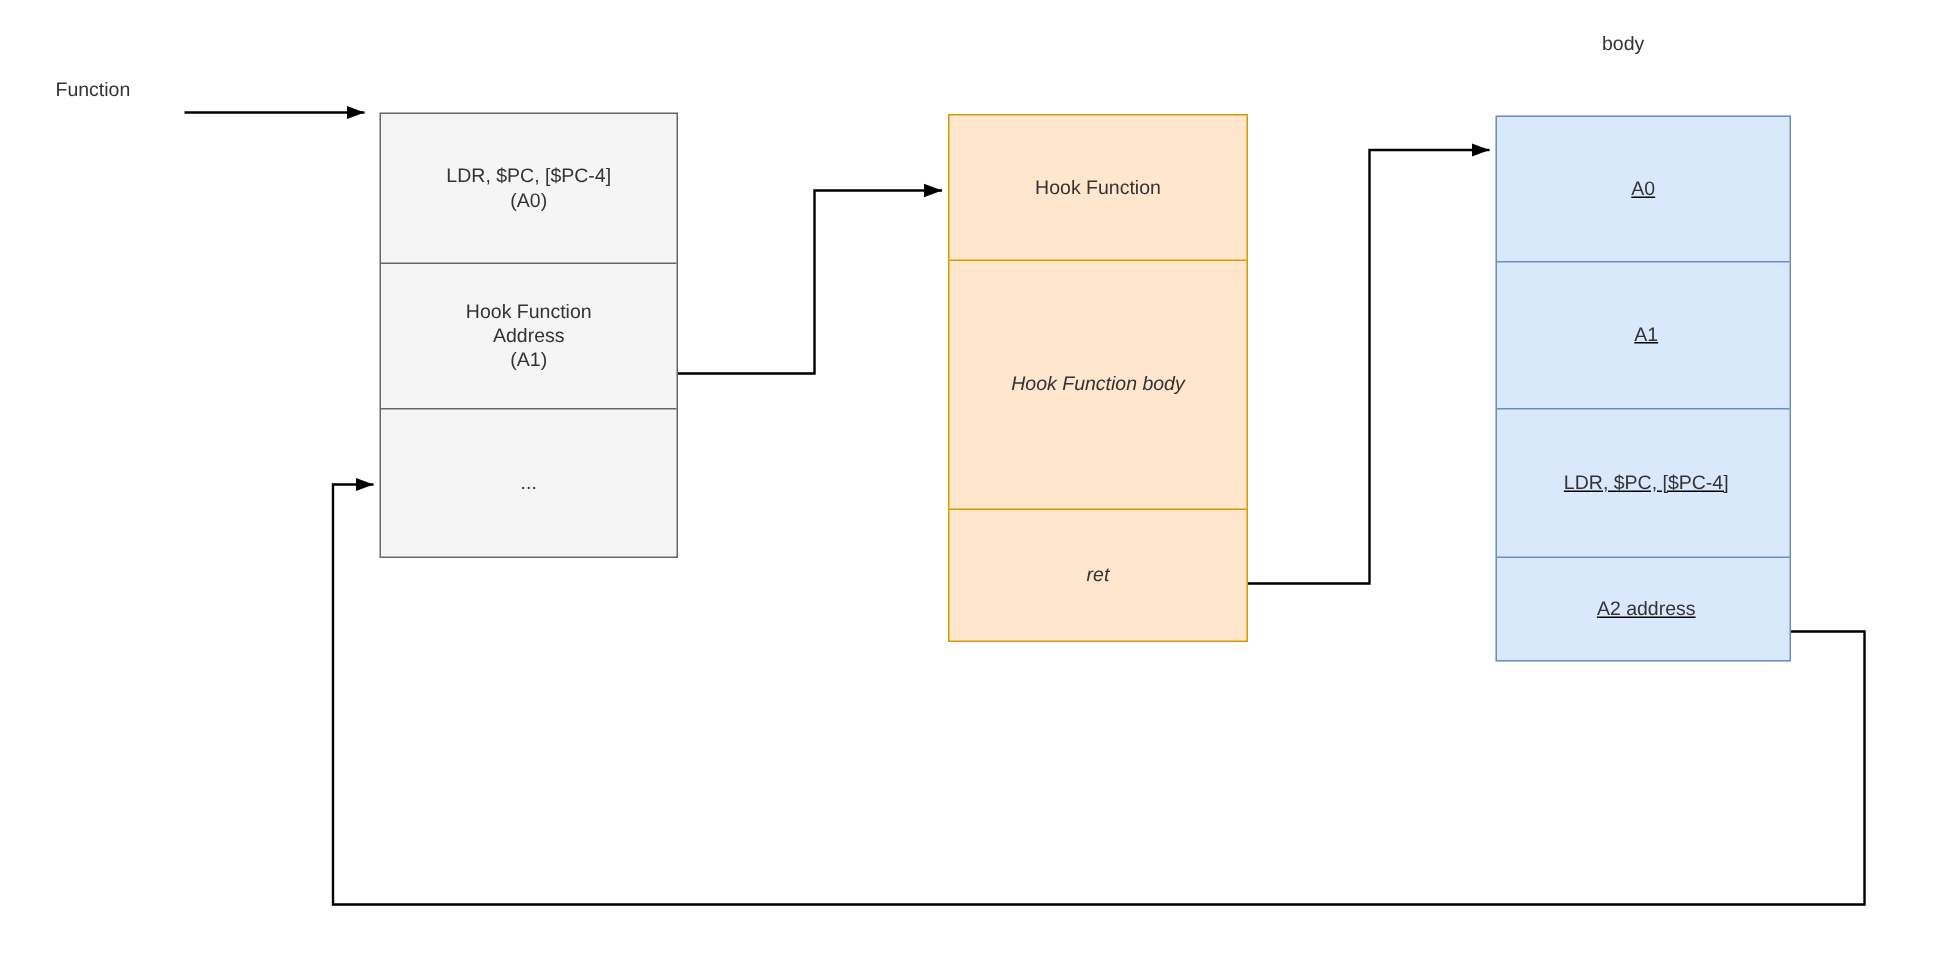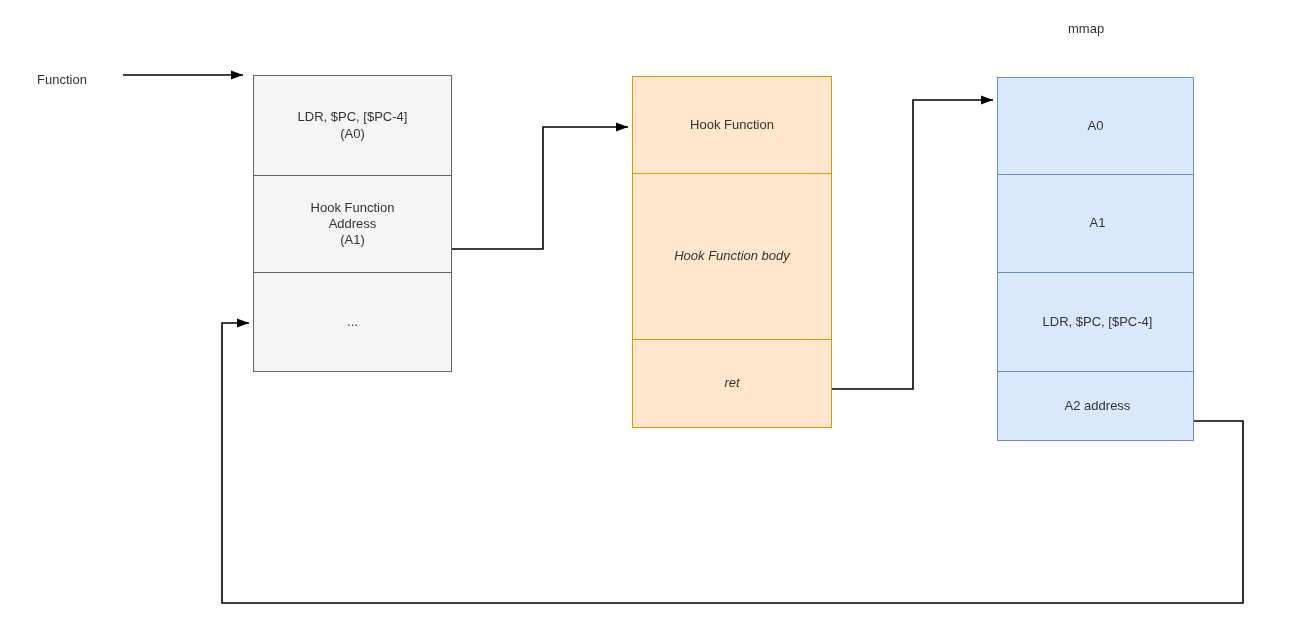--- a/index.html
+++ b/index.html
@@ -32,37 +32,37 @@
     white-space: pre-line;
     font-size: 13px;
     line-height: 1.25;
     color: #333333;
     padding: 4px 8px;
   }
   .table.gray   { background: #F5F5F5; border: 1px solid #666666; }
   .table.gray   .cell + .cell { border-top: 1px solid #666666; }
   .table.orange { background: #FFE6CC; border: 1px solid #D79B00; }
   .table.orange .cell + .cell { border-top: 1px solid #D79B00; font-style: italic; }
-  .table.blue   { background: #DAE8FC; border: 1px solid #6C8EBF; }
+  .table.blue   { background: #DAE8FC; border: 1px solid #6C8EBF; text-decoration: underline; }
   .table.blue   .cell + .cell { border-top: 1px solid #6C8EBF; padding-left: 12px; }
   .float-label {
     position: absolute;
     font-size: 13px;
     color: #333333;
     white-space: nowrap;
   }
 </style>
 </head>
 <body>
 
 <div class="stage">
 
-  <div class="float-label" style="left:37px; top:72px;">Function</div>
+  <div class="float-label" style="left:37px; top:52px;">Function</div>
 
-  <div class="float-label" style="left:1068px; top:21px;">mmap</div>
+  <div class="float-label" style="left:1068px; top:21px;">body</div>
 
   <div class="table gray" style="left:253px; top:75px; width:199px;">
     <div class="cell" style="height:99px">LDR, $PC, [$PC-4]
 (A0)</div>
     <div class="cell" style="height:97px">Hook Function
 Address
 (A1)</div>
     <div class="cell" style="height:99px">...</div>
   </div>
 

